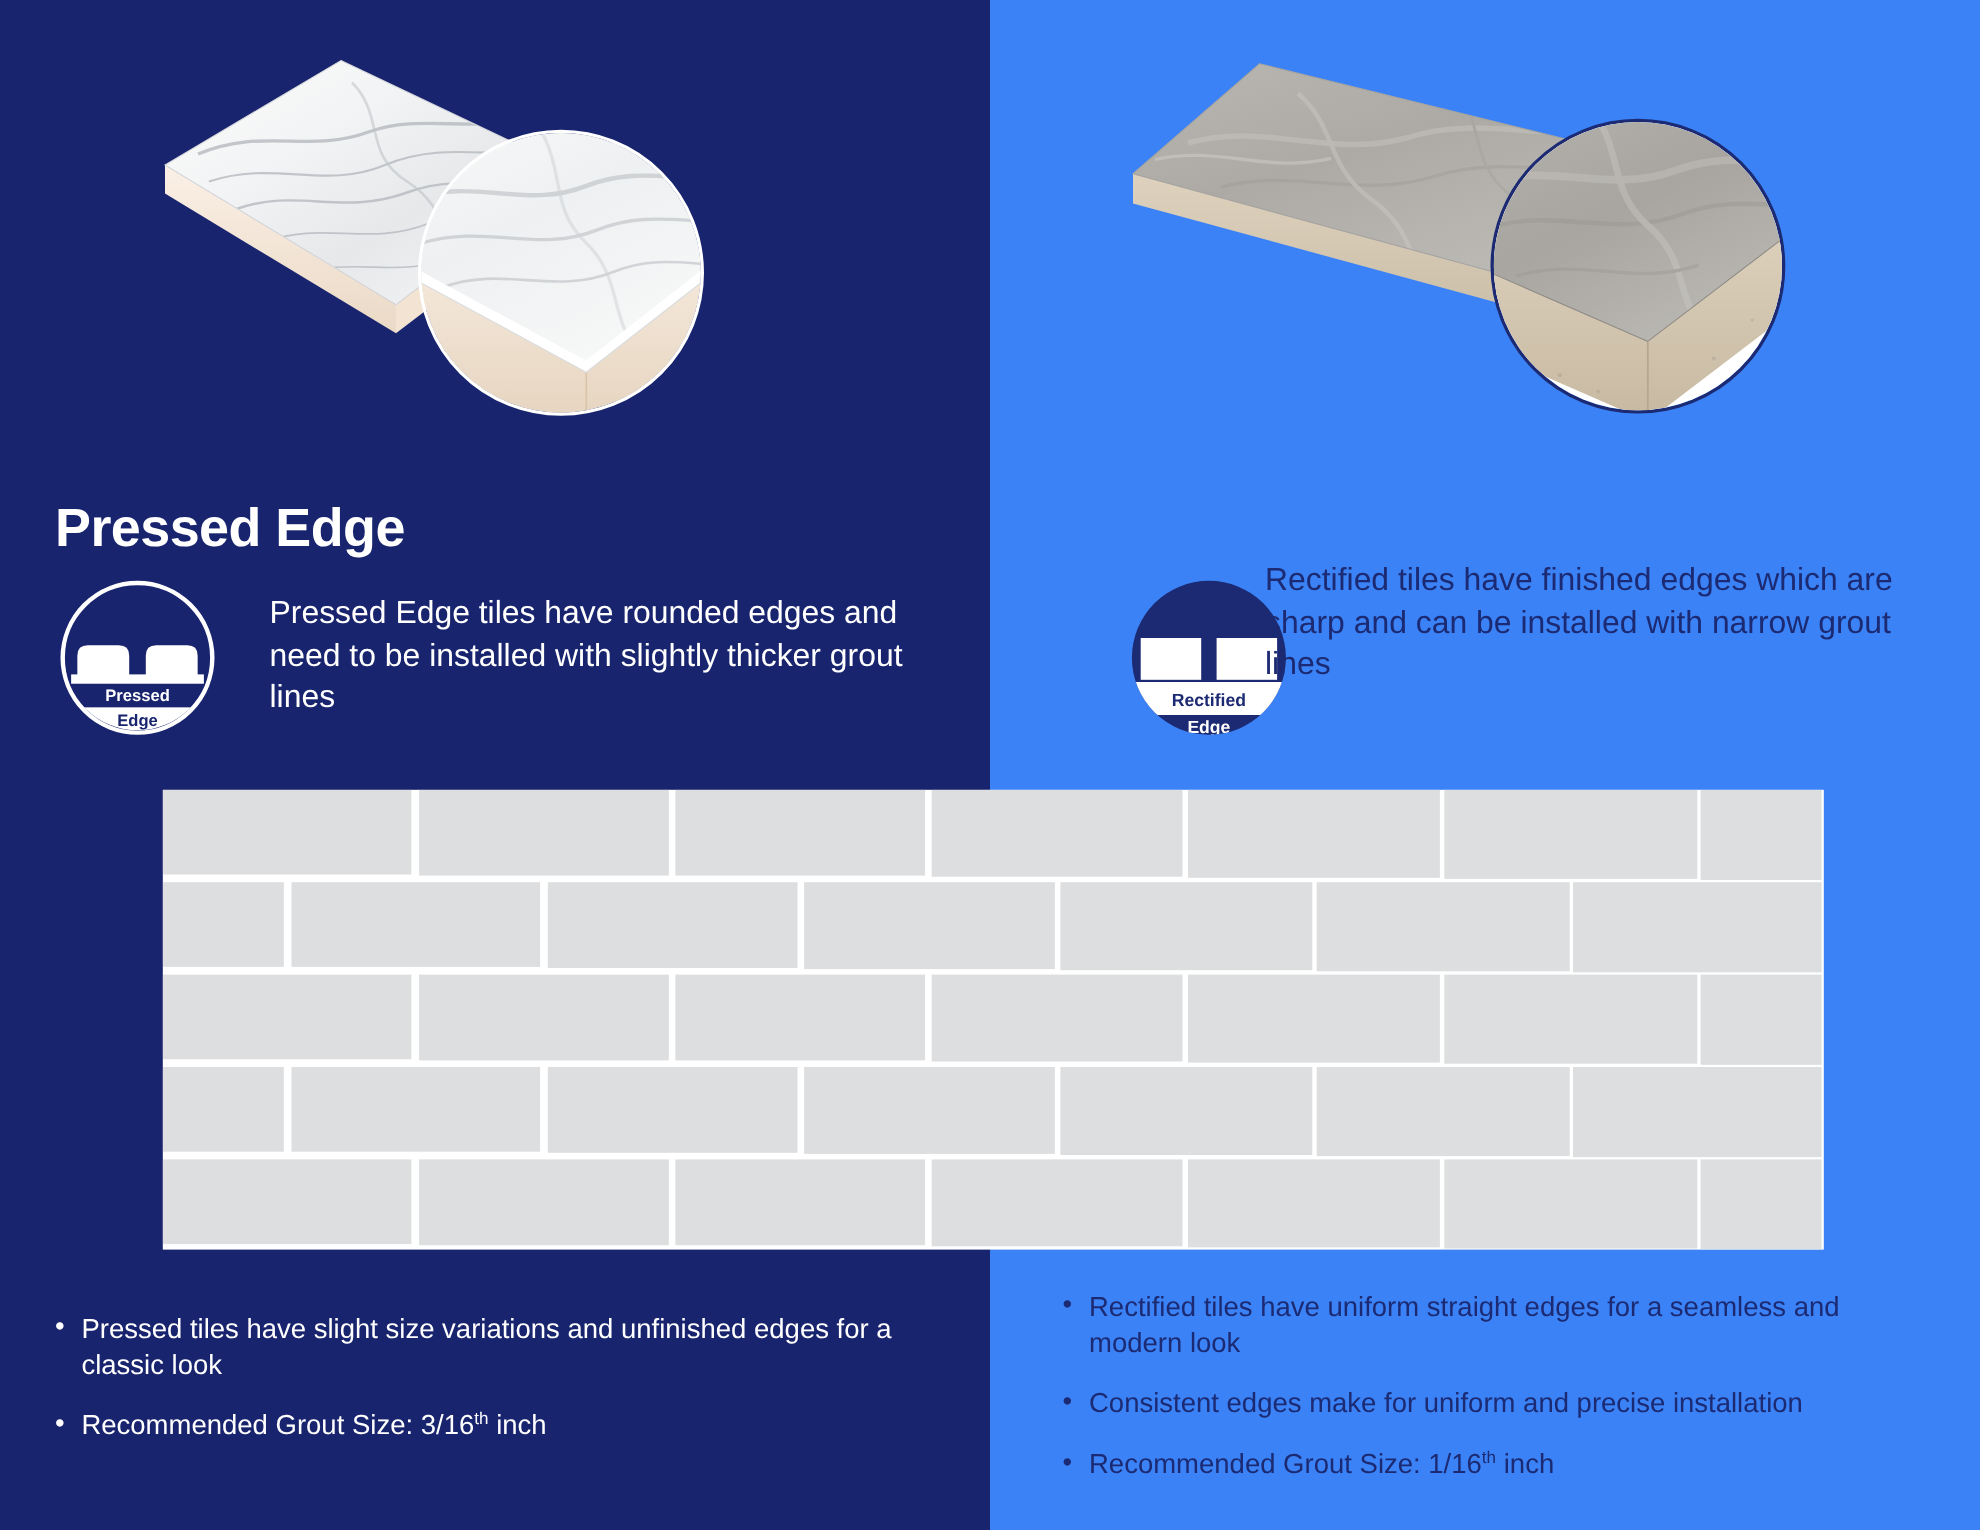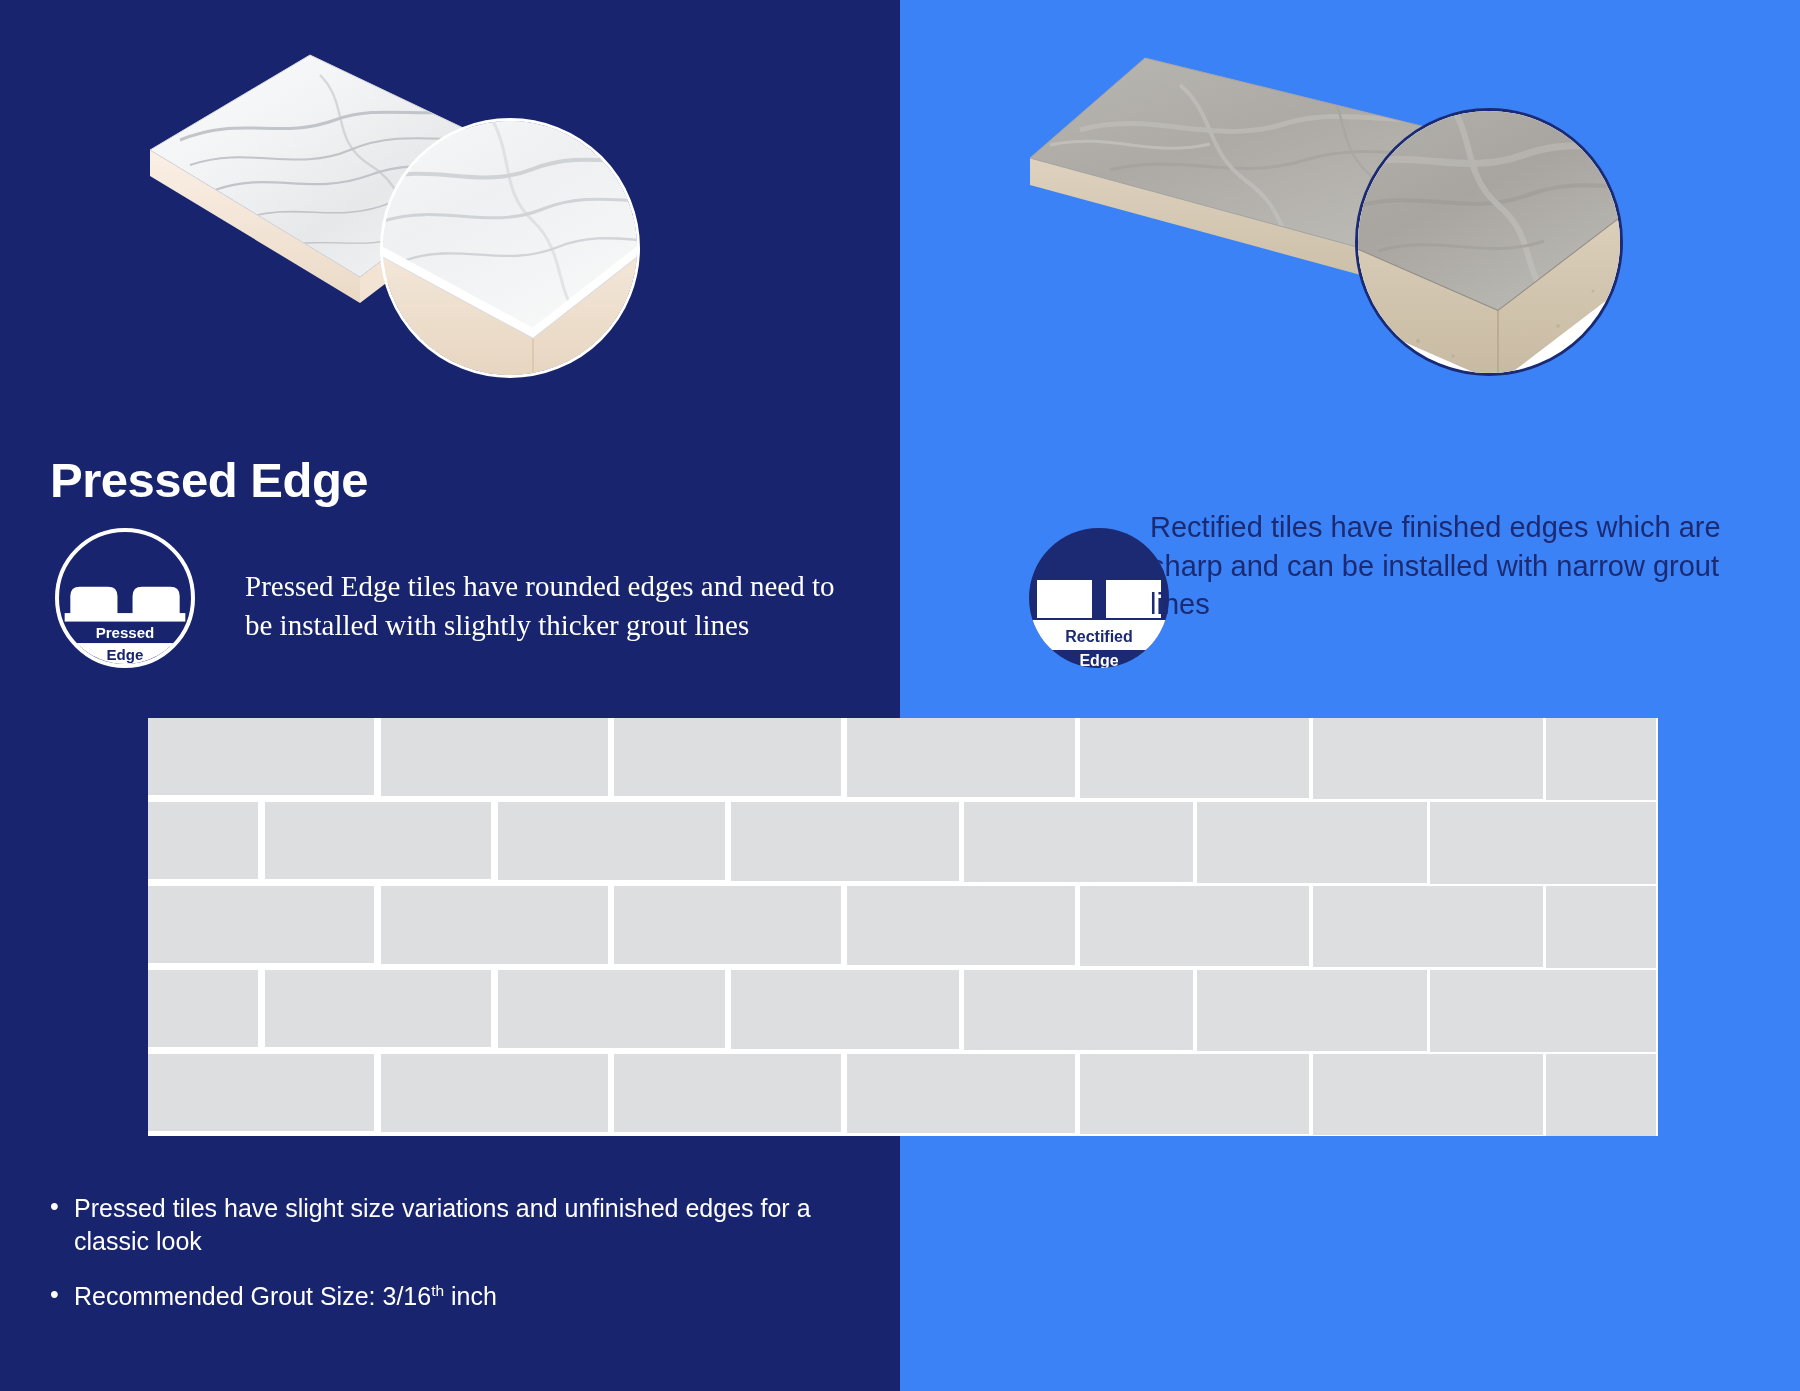--- a/index.html
+++ b/index.html
@@ -47,21 +47,21 @@
 
   
   .badge{position:absolute;width:140px;height:140px;border-radius:50%;overflow:hidden;}
   .badge-left{left:55px;top:528px;background:#18246d;border:4px solid #ffffff;box-sizing:border-box;text-decoration:underline;}
   .badge-right{left:1029px;top:528px;background:#1b2a72;border:0;box-sizing:border-box;}
 
   .badge svg{display:block;width:100%;height:100%;}
 
   
   .desc{position:absolute;font-size:29px;line-height:1.33;}
-  .desc-left{left:245px;top:567px;width:600px;color:#ffffff;font-family:Liberation Serif, serif;}
+  .desc-left{left:245px;top:538px;width:600px;color:#ffffff;}
   .desc-right{left:1150px;top:508px;width:620px;color:#1b2a72;}
 
   
   .wall{
     position:absolute;left:148px;top:718px;width:1510px;height:418px;
     background:#ffffff;overflow:hidden;
   }
   .wall-inner{position:absolute;inset:0;overflow:hidden;}
   .trow{position:absolute;left:0;width:1510px;height:84px;}
   .tile{
@@ -306,14 +306,21 @@
         </div>
       </div>
   </div>
 
   <div class="bullets b-left">
     <ul id="ul-left">
         <li>Pressed tiles have slight size variations and unfinished edges for a classic look</li>
         <li>Recommended Grout Size: 3/16<sup>th</sup> inch</li>
       </ul>
   </div>
+  <div class="bullets b-right">
+    <ul id="ul-right">
+        <li>Rectified tiles have uniform straight edges for a seamless and modern look</li>
+        <li>Consistent edges make for uniform and precise installation</li>
+        <li>Recommended Grout Size: 1/16<sup>th</sup> inch</li>
+      </ul>
+  </div>
 
 </div>
 
 </body></html>

